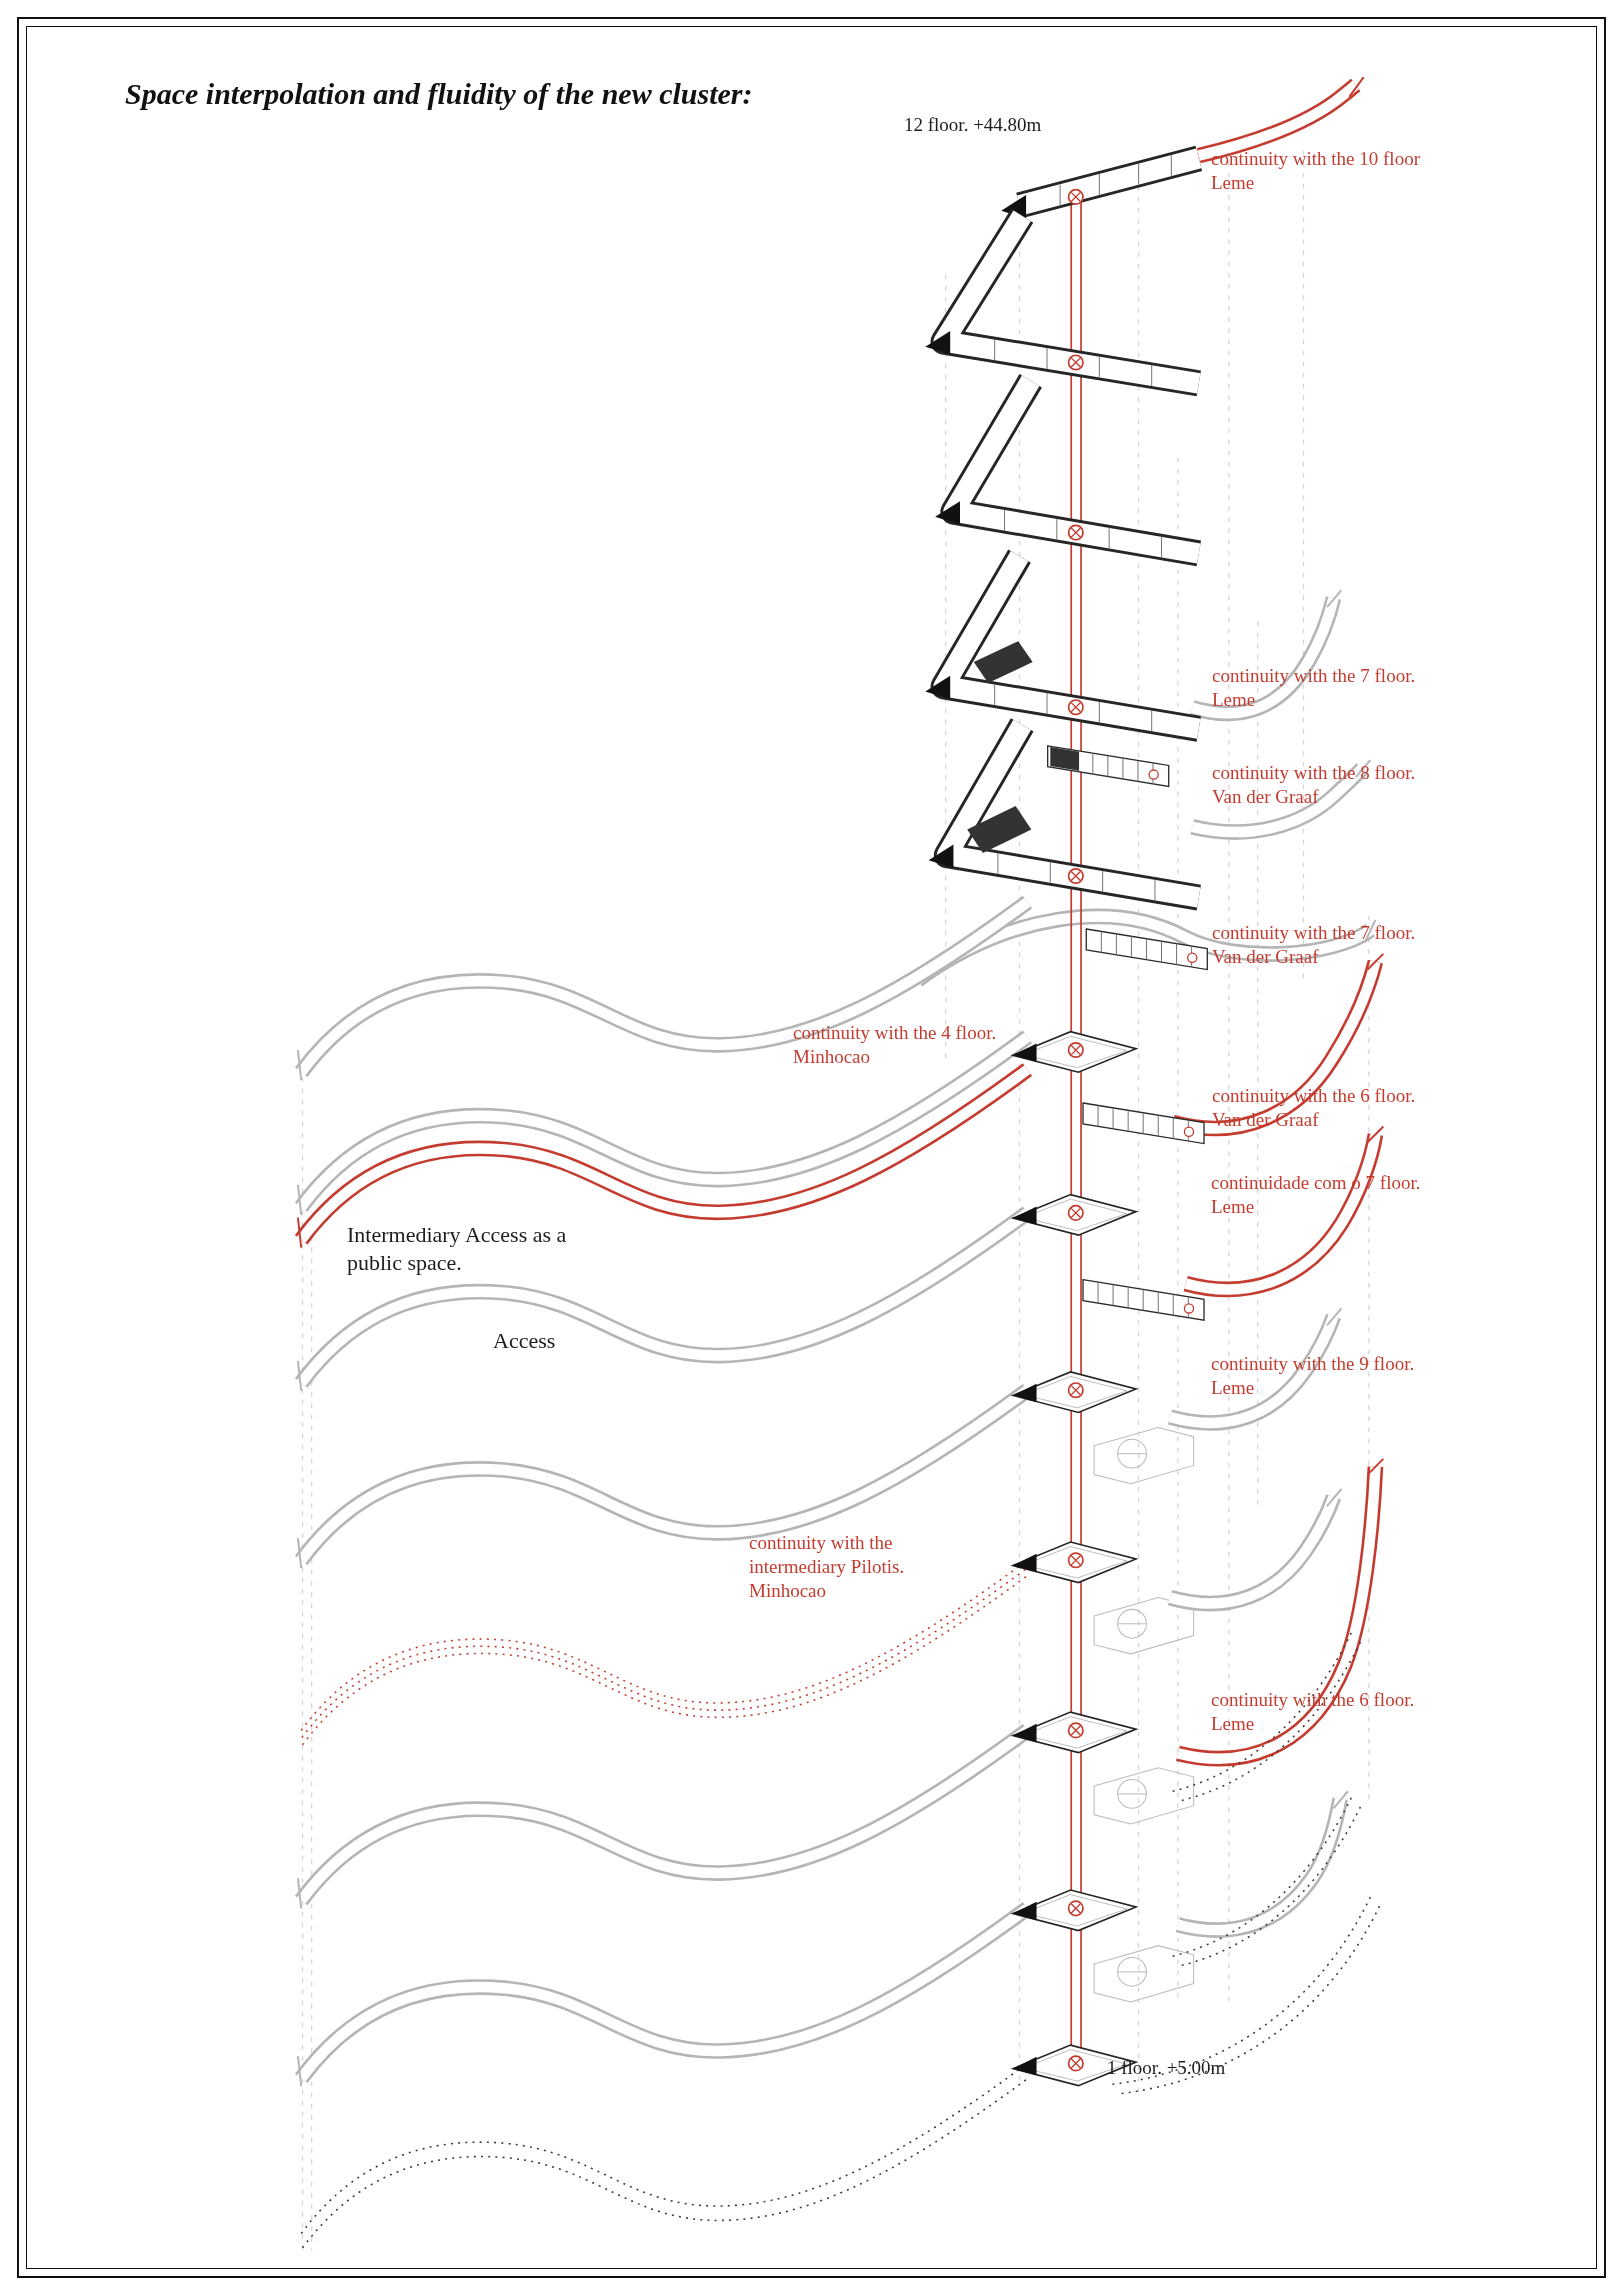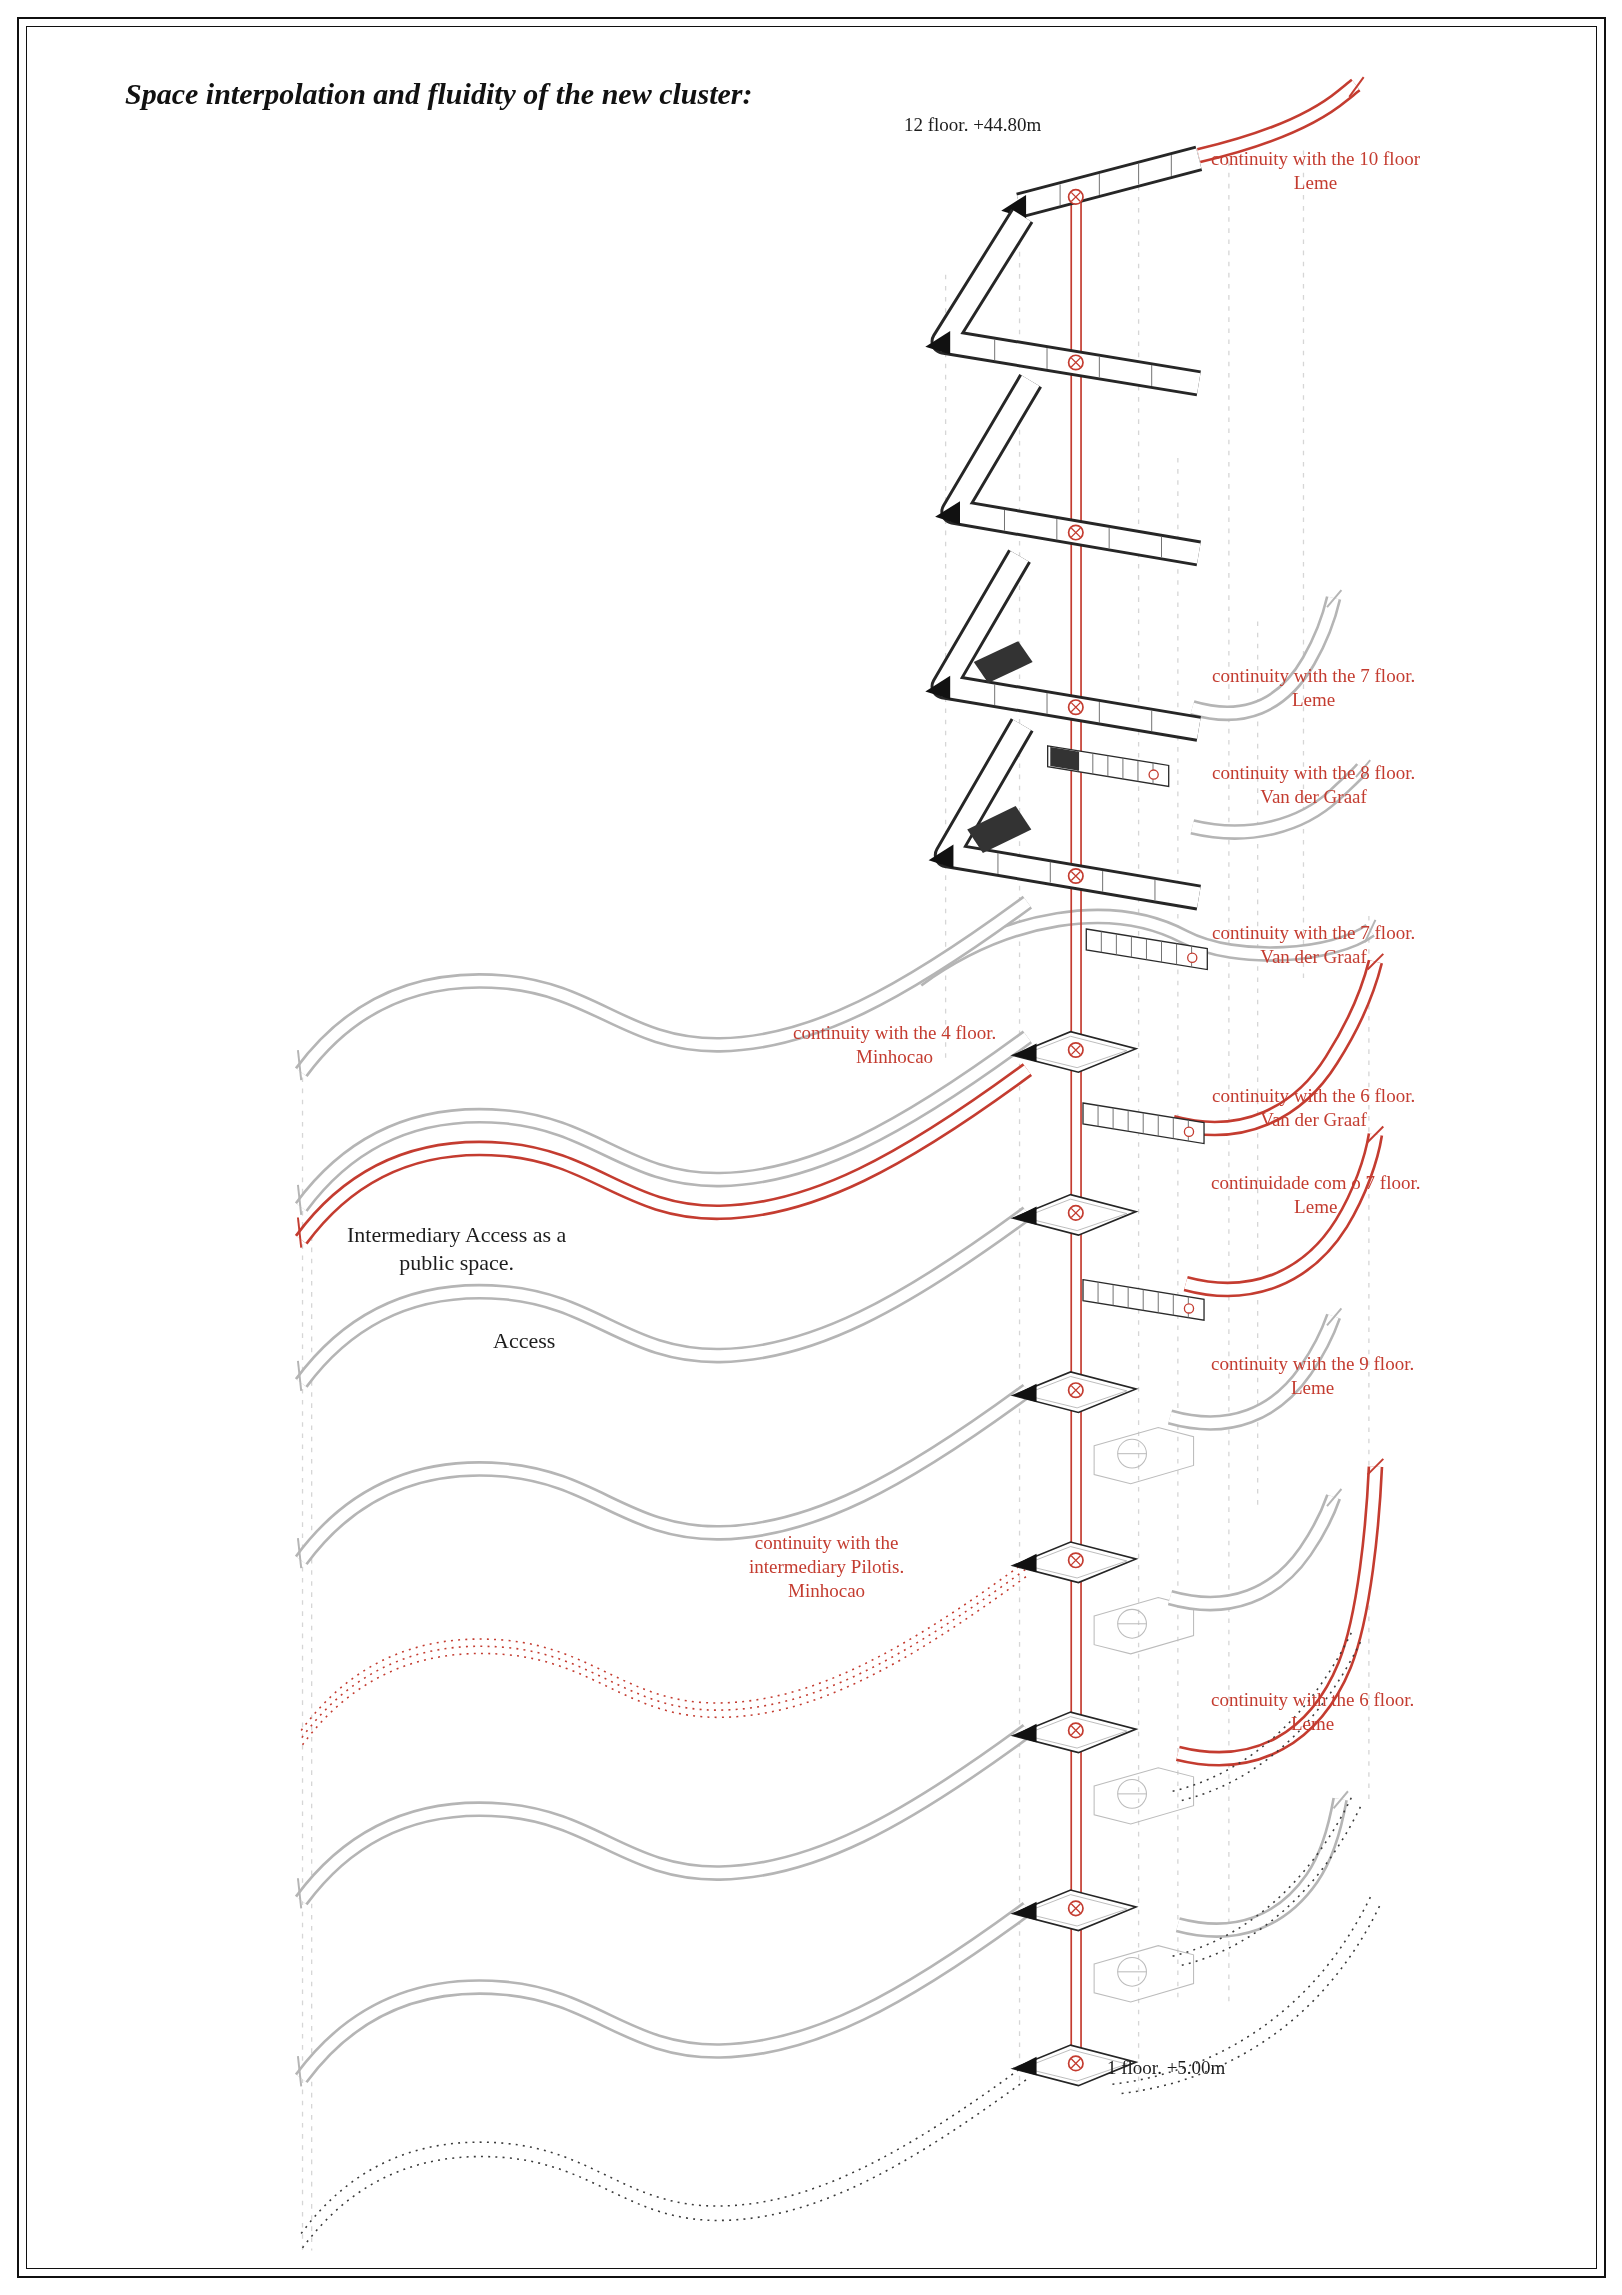--- a/index.html
+++ b/index.html
@@ -9,21 +9,21 @@
   #page{position:relative;width:1623px;height:2295px;background:#fff;overflow:hidden;
         font-family:"Liberation Serif", serif;color:var(--ink);}
   .frame-outer{position:absolute;inset:17px;border:2.6px solid #101010;pointer-events:none;}
   .frame-inner{position:absolute;inset:26px;border:1.3px solid #101010;pointer-events:none;}
   #diagram{position:absolute;left:0;top:0;width:1623px;height:2295px;}
 
   .page-title{position:absolute;left:92px;top:77px;font-size:30px;font-weight:bold;
               font-style:italic;color:#111;margin-left:33px;}
 
   .lbl{position:absolute;font-size:19px;line-height:24px;white-space:nowrap;}
-  .lbl span{display:block;text-align:center;}
+  .lbl span{display:block;}
   .red-lbl{color:var(--red);}
   .blk{color:#1d1d1d;font-family:Liberation Serif, serif;}
   .big{font-size:22px;line-height:27.5px;}
   .ralign{text-align:right;}
 
   
   .guide{stroke:var(--guide);stroke-width:2;stroke-dasharray:7 10;fill:none;}
   .coreline{stroke:var(--red);stroke-width:2.6;}
   .band-out{fill:none;stroke-width:24px;}
   .band-in{fill:none;stroke:#ffffff;stroke-width:16px;}

